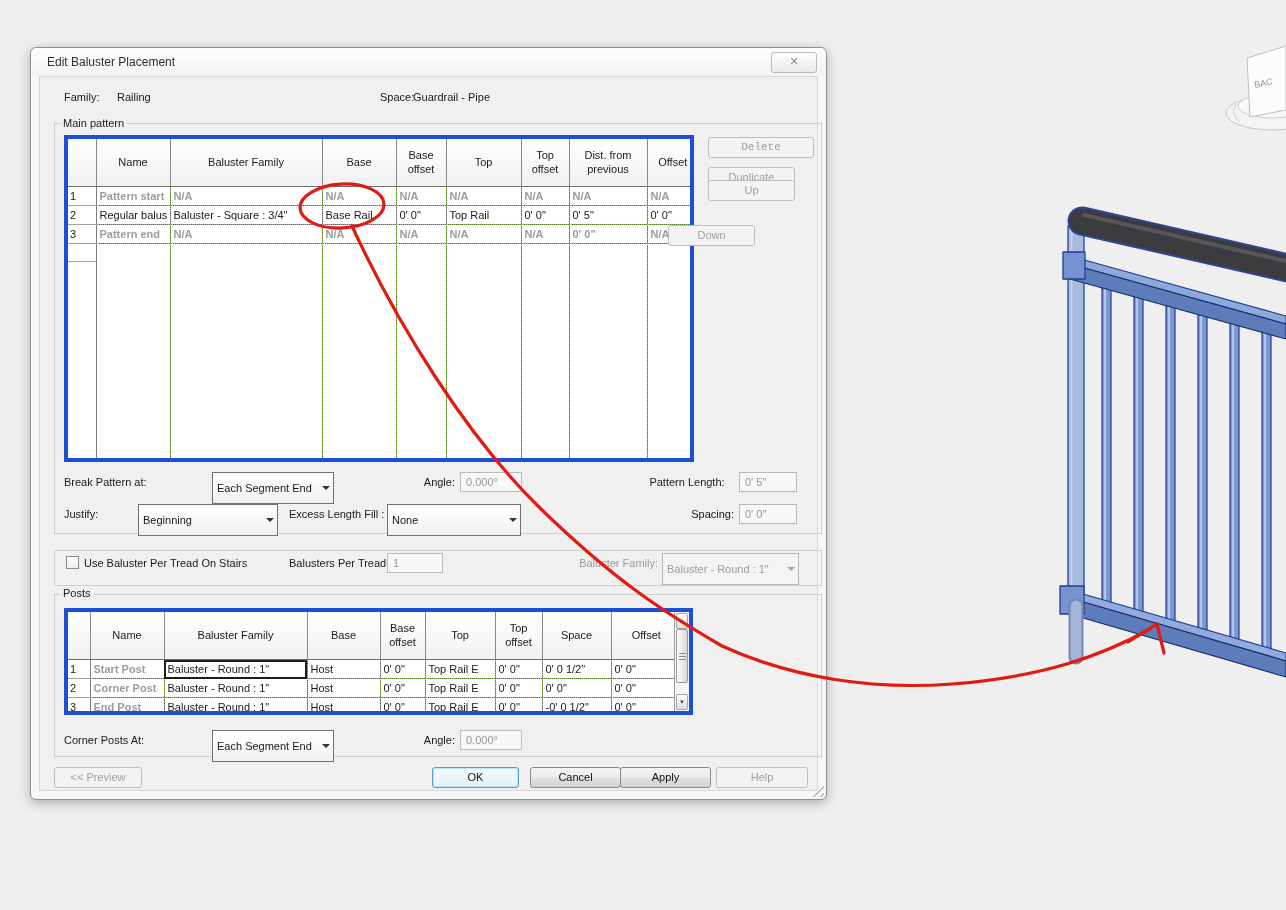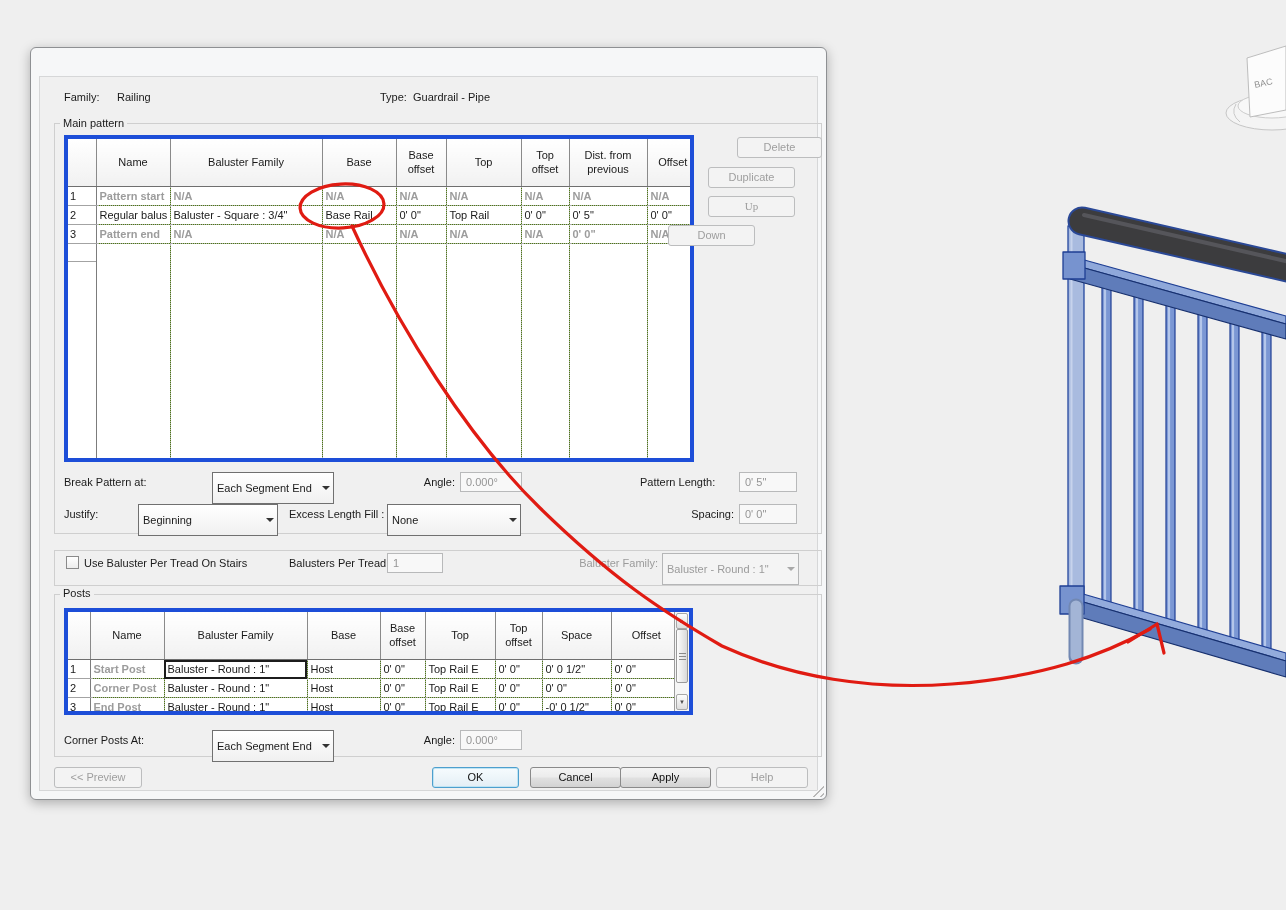--- a/index.html
+++ b/index.html
@@ -78,25 +78,29 @@
 
   
   .overlay{position:absolute;left:0;top:0;z-index:100;pointer-events:none;}
 </style>
 </head>
 <body>
 
 <div id="canvas">
 
   <div class="dialog">
+    <div class="titlebar">
+      <span class="title-text">Edit Baluster Placement</span>
+      <div class="close-btn">✕</div>
+    </div>
     <div class="client">
 
       <span class="lbl" style="left:24px;top:14px;">Family:</span>
       <span class="lbl" style="left:77px;top:14px;">Railing</span>
-      <span class="lbl" style="left:340px;top:14px;">Type:</span>
+      <span class="lbl" style="left:340px;top:14px;">Space:</span>
       <span class="lbl" style="left:373px;top:14px;">Guardrail - Pipe</span>
 
       <div class="groupbox" style="left:14px;top:46px;width:768px;height:411px;"></div>
       <span class="group-label" style="left:20px;top:40px;">Main pattern</span>
 
       <div class="tbl-wrap" style="left:24px;top:58px;width:630px;height:327px;">
           <table style="width: 630px;">
             <colgroup>
               <col style="width: 28px;">
               <col style="width: 74px;">
@@ -165,35 +169,35 @@
                 <td></td>
                 <td></td>
                 <td></td>
                 <td></td>
                 <td></td>
               </tr>
             </tbody>
           </table>
         </div>
 
-      <div class="btn disabled" style="left:697px;top:60px;width:85px;">Delete</div>
+      <div class="btn disabled" style="left:668px;top:60px;width:106px;font-family:Liberation Mono, monospace;">Delete</div>
       <div class="btn disabled" style="left:668px;top:90px;width:87px;">Duplicate</div>
-      <div class="btn disabled" style="left:668px;top:119px;width:87px;font-family:Liberation Serif, serif;">Up</div>
+      <div class="btn disabled" style="left:668px;top:103px;width:87px;">Up</div>
       <div class="btn disabled" style="left:628px;top:148px;width:87px;">Down</div>
 
       <span class="lbl" style="left:24px;top:399px;">Break Pattern at:</span>
       <div class="combo" style="left:172px;top:395px;width:122px;">
         <span class="ctext">Each Segment End</span>
         <span class="arr">
             <span class="tri"></span>
           </span>
       </div>
       <span class="lbl" style="left:360px;top:399px;width:55px;text-align:right;">Angle:</span>
       <div class="inputbox" style="left:420px;top:395px;width:62px;">0.000°</div>
-      <span class="lbl" style="left:600px;top:399px;width:94px;text-align:left;">Pattern Length:</span>
+      <span class="lbl" style="left:600px;top:399px;width:94px;text-align:center;">Pattern Length:</span>
       <div class="inputbox" style="left:699px;top:395px;width:58px;">0' 5"</div>
 
       <span class="lbl" style="left:24px;top:431px;">Justify:</span>
       <div class="combo" style="left:98px;top:427px;width:140px;gap:12px;">
         <span class="ctext">Beginning</span>
         <span class="arr">
             <span class="tri"></span>
           </span>
       </div>
       <span class="lbl" style="left:249px;top:431px;">Excess Length Fill :</span>

